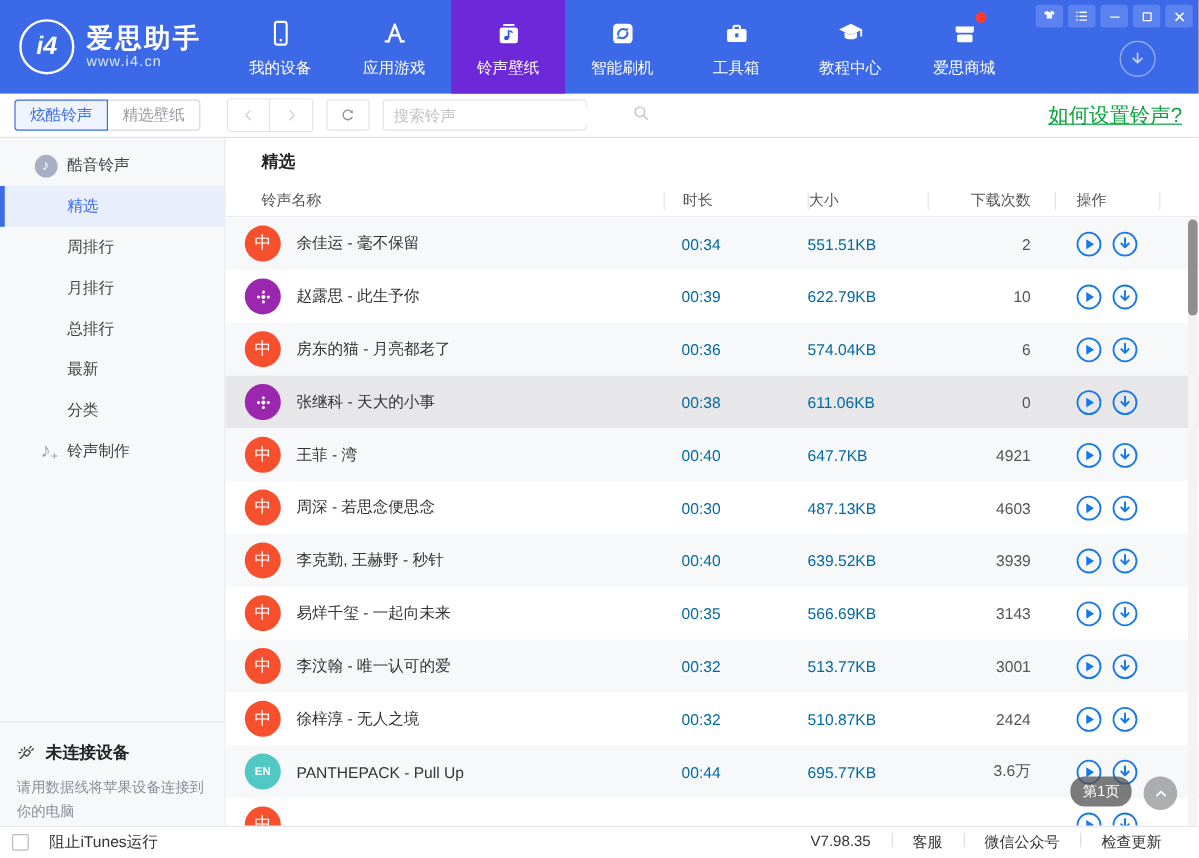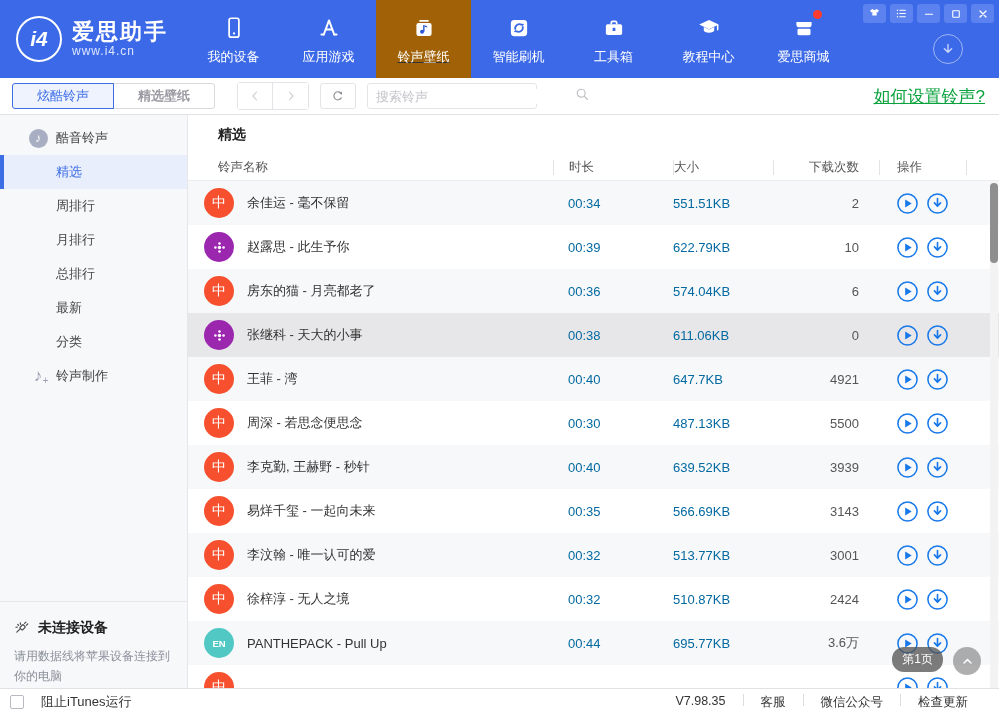--- a/index.html
+++ b/index.html
@@ -7,34 +7,34 @@
   body { font-family:"Liberation Sans","DejaVu Sans",sans-serif; font-size:13px; color:#333; background:#fff; position:relative; }
 
   
   .header { height:78px; background:#3c69e7; display:flex; position:relative; }
   .logo { width:186px; display:flex; align-items:center; padding-left:16px; gap:10px; }
   .logo-circle { width:46px; height:46px; border:2.5px solid #fff; border-radius:50%; display:flex; align-items:center; justify-content:center; color:#fff; font-weight:bold; font-style:italic; font-size:21px; }
   .logo-title { color:#fff; font-size:22px; font-weight:bold; letter-spacing:2px; line-height:1.1; }
   .logo-sub { color:#dce6ff; font-size:12px; letter-spacing:1px; }
   .nav { display:flex; }
   .nav-item { width:95px; height:78px; display:flex; flex-direction:column; align-items:center; justify-content:center; gap:7px; cursor:pointer; }
-  .nav-item.active { background:#a16207;text-decoration:underline; }
+  .nav-item.active { background:#6d28d9; }
   .nav-label { color:#fff; font-size:13px; }
   .nav-icon { height:28px; display:flex; align-items:flex-end; position:relative; }
   .badge-dot { position:absolute; top:-3px; right:-5px; width:9px; height:9px; border-radius:50%; background:#ff3b30; }
   .dl-circle { position:absolute; right:36px; top:34px; width:30px; height:30px; border:1.5px solid rgba(255,255,255,.5); border-radius:50%; display:flex; align-items:center; justify-content:center; cursor:pointer; }
   .win-controls { position:absolute; top:4px; right:5px; display:flex; gap:4px; }
   .win-btn { width:23px; height:19px; background:#5b82ee; border:none; border-radius:3px; display:flex; align-items:center; justify-content:center; cursor:pointer; }
 
   
   .toolbar { height:37px; background:#fff; border-bottom:1px solid #e2e2e6; display:flex; align-items:center; }
   .tab-group { display:flex; margin-left:12px; }
-  .tb-tab { width:102px; height:26px; border:1px solid #d9d9de; background:#fff; color:#9a9aa2; font-size:13px; display:flex; align-items:center; justify-content:center; cursor:pointer; }
+  .tb-tab { width:78px; height:26px; border:1px solid #d9d9de; background:#fff; color:#9a9aa2; font-size:13px; display:flex; align-items:center; justify-content:center; cursor:pointer; }
   .tb-tab:first-child { border-radius:3px 0 0 3px; }
-  .tb-tab:last-child { border-radius:0 3px 3px 0; margin-left:-1px;font-weight:bold; }
+  .tb-tab:last-child { border-radius:0 3px 3px 0; margin-left:-1px; }
   .tb-tab.active { border-color:#3d6de5; color:#3d6de5; background:#eef3fe; z-index:2; }
   .navarrows { display:flex; margin-left:22px; border:1px solid #e4e4e8; border-radius:3px; }
   .arrow-btn { width:35px; height:26px; background:#fff; border:none; display:flex; align-items:center; justify-content:center; }
   .arrow-btn:first-child { border-right:1px solid #e4e4e8; }
   .refresh-btn { width:36px; height:26px; margin-left:11px; border:1px solid #e4e4e8; border-radius:3px; background:#fff; display:flex; align-items:center; justify-content:center; cursor:pointer; }
   .searchbox { width:170px; height:26px; margin-left:11px; border:1px solid #e4e4e8; border-radius:3px; display:flex; align-items:center; padding:0 8px;gap:22px; }
   .searchbox input { flex:1; border:none; outline:none; font-size:13px; color:#333; font-family:inherit; }
   .searchbox input::placeholder { color:#c3c3c9; }
   .help-link { margin-left:auto; margin-right:14px; color:#09a23c; font-size:17px; text-decoration:underline; cursor:pointer; }
 
@@ -483,21 +483,21 @@
         <div class="trow">
     <div class="c-name">
       <span class="ricon" style="background: rgb(247, 80, 46);">
         <span class="ricon-label">中</span>
 
       </span>
       <span class="rname">周深 - 若思念便思念</span>
     </div>
     <div class="c-dur">00:30</div>
     <div class="c-size">487.13KB</div>
-    <div class="c-dl">5500</div>
+    <div class="c-dl">4603</div>
     <div class="c-act">
       <button class="act-btn">
         <svg width="23" height="23" viewBox="0 0 24 24">
                 <circle cx="12" cy="12" r="10" fill="none" stroke="#1778e9" stroke-width="1.6"></circle>
                 <path d="M9.6 7.7 L16.4 12 L9.6 16.3 Z" fill="#1778e9"></path>
               </svg>
       </button>
       <button class="act-btn">
         <svg width="23" height="23" viewBox="0 0 24 24">
                 <circle cx="12" cy="12" r="10" fill="none" stroke="#1778e9" stroke-width="1.6"></circle>

